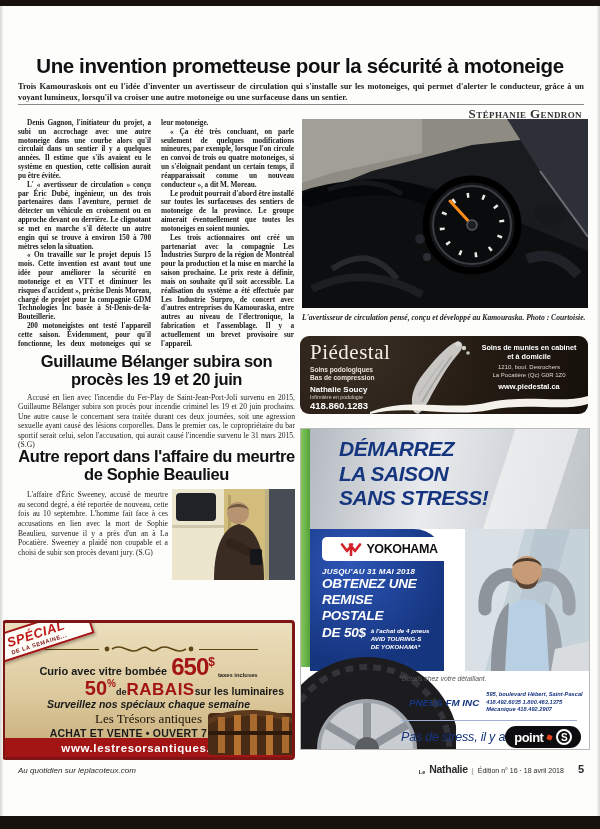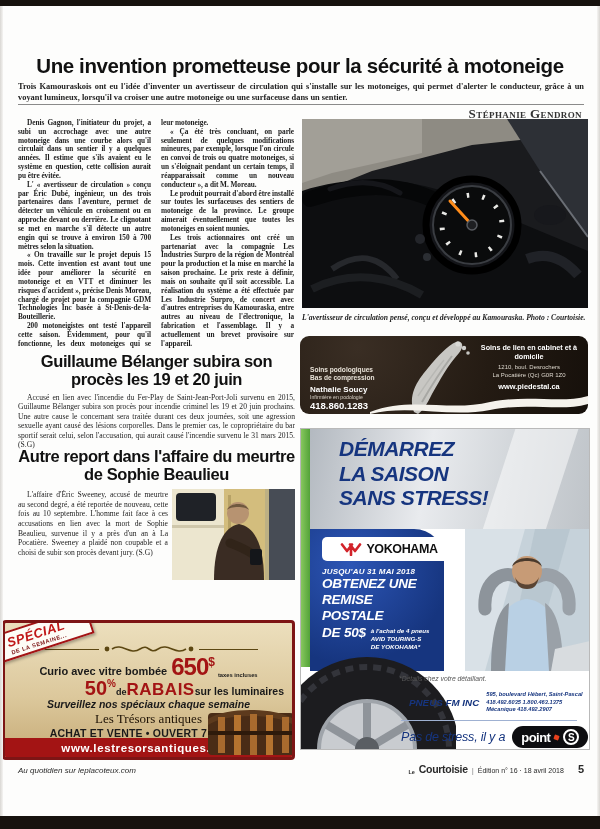--- a/index.html
+++ b/index.html
@@ -152,21 +152,21 @@
   .yoko-offer { font-weight:bold; font-style:italic; font-size:13.5px; line-height:1.2; letter-spacing:-0.2px; }
   .yoko-offer-row { display:flex; align-items:flex-start; gap:5px; }
   .yoko-detail { font-weight:bold; font-style:italic; font-size:6.2px; line-height:1.3; padding-top:2px; }
   .yoko-photo { position:absolute; left:164px; top:100px; width:125px; height:142px; z-index:1; overflow:hidden; }
   .yoko-tire { position:absolute; left:0px; top:204px; width:155px; height:117px; z-index:4; }
   .yoko-disclaimer { position:absolute; left:98px; top:246px; font-style:italic; font-size:6.8px; color:#555; z-index:5; }
   .yoko-dealer { position:absolute; left:108px; top:262px; display:flex; gap:7px; align-items:center; z-index:5; }
   .yoko-dealer-name { color:#16357f; font-weight:bold; font-style:italic; font-size:9.8px; white-space:nowrap; }
   .yoko-dealer-addr { color:#16357f; font-weight:bold; font-style:italic; font-size:5.7px; line-height:1.35; }
   .yoko-divider { position:absolute; left:100px; right:12px; top:291px; height:1px; background:#9fb1d2; z-index:5; }
-  .yoko-tagline-row { position:absolute; left:100px; top:297px; display:flex; align-items:center; gap:7px; z-index:5; }
+  .yoko-tagline-row { position:absolute; left:100px; top:297px; display:flex; align-items:center; z-index:5; }
   .yoko-tagline { color:#16357f; font-style:italic; font-size:12.5px; letter-spacing:-0.2px; }
   .points { background:#0d0d10; border-radius:14px; padding:3px 9px; display:inline-flex; align-items:center; gap:4px; }
   .points .pt { color:#fff; font-weight:bold; font-size:13px; letter-spacing:-0.5px; }
   .points .dot { width:5px; height:5px; background:#e8401c; border-radius:1px; transform:rotate(20deg); }
   .points .scircle {
     width:16px; height:16px; border:2px solid #fff; border-radius:50%;
     display:flex; align-items:center; justify-content:center;
     color:#fff; font-weight:bold; font-size:10px;
   }
 
@@ -227,36 +227,37 @@
       <circle cx="125" cy="138" r="4" fill="#2b2e33"></circle>
       <path d="M30,150 C60,130 80,140 95,160" stroke="#26282c" stroke-width="6" fill="none"></path>
       <path d="M10,170 C50,150 90,158 120,176" stroke="#1c1e21" stroke-width="8" fill="none"></path>
       <path d="M225,140 C245,132 262,140 276,156" stroke="#202227" stroke-width="10" fill="none"></path>
       <ellipse cx="248" cy="96" rx="16" ry="10" fill="#17181c"></ellipse>
     </svg>
   </div>
   <div class="photo-caption">L'avertisseur de circulation pensé, conçu et développé au Kamouraska. Photo : Courtoisie.</div>
 
   <div class="piedestal">
+    <div class="pie-brand">Piédestal</div>
     <div class="pie-svc pie-svc1">Soins podologiques</div>
     <div class="pie-svc pie-svc2">Bas de compression</div>
     <div class="pie-person">Nathalie Soucy</div>
     <div class="pie-title">Infirmière en podologie</div>
     <div class="pie-phone">418.860.1283</div>
     <div class="pie-foot">
       <svg width="78" height="78" viewBox="0 0 78 78">
         <path d="M16,76 C10,60 18,46 30,32 C40,20 50,9 58,6 C64,4 67,10 61,17 C50,29 42,44 34,58 C30,66 26,74 20,78 Z" fill="#d9d9d6" opacity="0.9"></path>
         <circle cx="60" cy="8" r="2.6" fill="#d9d9d6"></circle>
         <circle cx="66" cy="12" r="2.2" fill="#cfcfcc"></circle>
         <circle cx="70" cy="17" r="1.8" fill="#c6c6c3"></circle>
         <path d="M24,66 C32,52 42,36 54,20" stroke="#a8a8a4" stroke-width="2" fill="none"></path>
         <path d="M20,60 C28,48 36,36 46,24" stroke="#b8b8b4" stroke-width="1.4" fill="none"></path>
       </svg>
     </div>
-    <div class="pie-head">Soins de lien en cabinet et à domicile</div>
+    <div class="pie-head">Soins de munies en cabinet et à domicile</div>
     <div class="pie-addr">
       <div>1210, boul. Desrochers</div>
       <div>La Pocatière (Qc)  G0R 1Z0</div>
     </div>
     <div class="pie-web">www.piedestal.ca</div>
     <div class="pie-swoosh">
       <svg width="218" height="22" viewBox="0 0 218 22" preserveAspectRatio="none">
         <path d="M0,20 C40,4 80,20 120,10 C160,2 190,12 218,4 L218,12 C190,20 160,10 120,18 C80,26 40,12 0,22 Z" fill="#f5f2ec"></path>
       </svg>
     </div>
@@ -416,20 +417,20 @@
         <span class="dot"></span>
         <span class="scircle">S</span>
       </span>
     </div>
 
   </div>
 
   <div class="footer-left">Au quotidien sur leplacoteux.com</div>
   <div class="footer-right">
     <span class="fr-le">Le</span>
-      <span class="fr-brand">Courtoisie</span>
+      <span class="fr-brand">Nathalie</span>
     <span class="fr-sep">|</span>
     <span class="fr-edition">Édition n° 16  ·  18 avril 2018</span>
     <span class="fr-page">5</span>
   </div>
 
   <div class="frame-bottom"></div>
 </div>
 
 </body></html>

